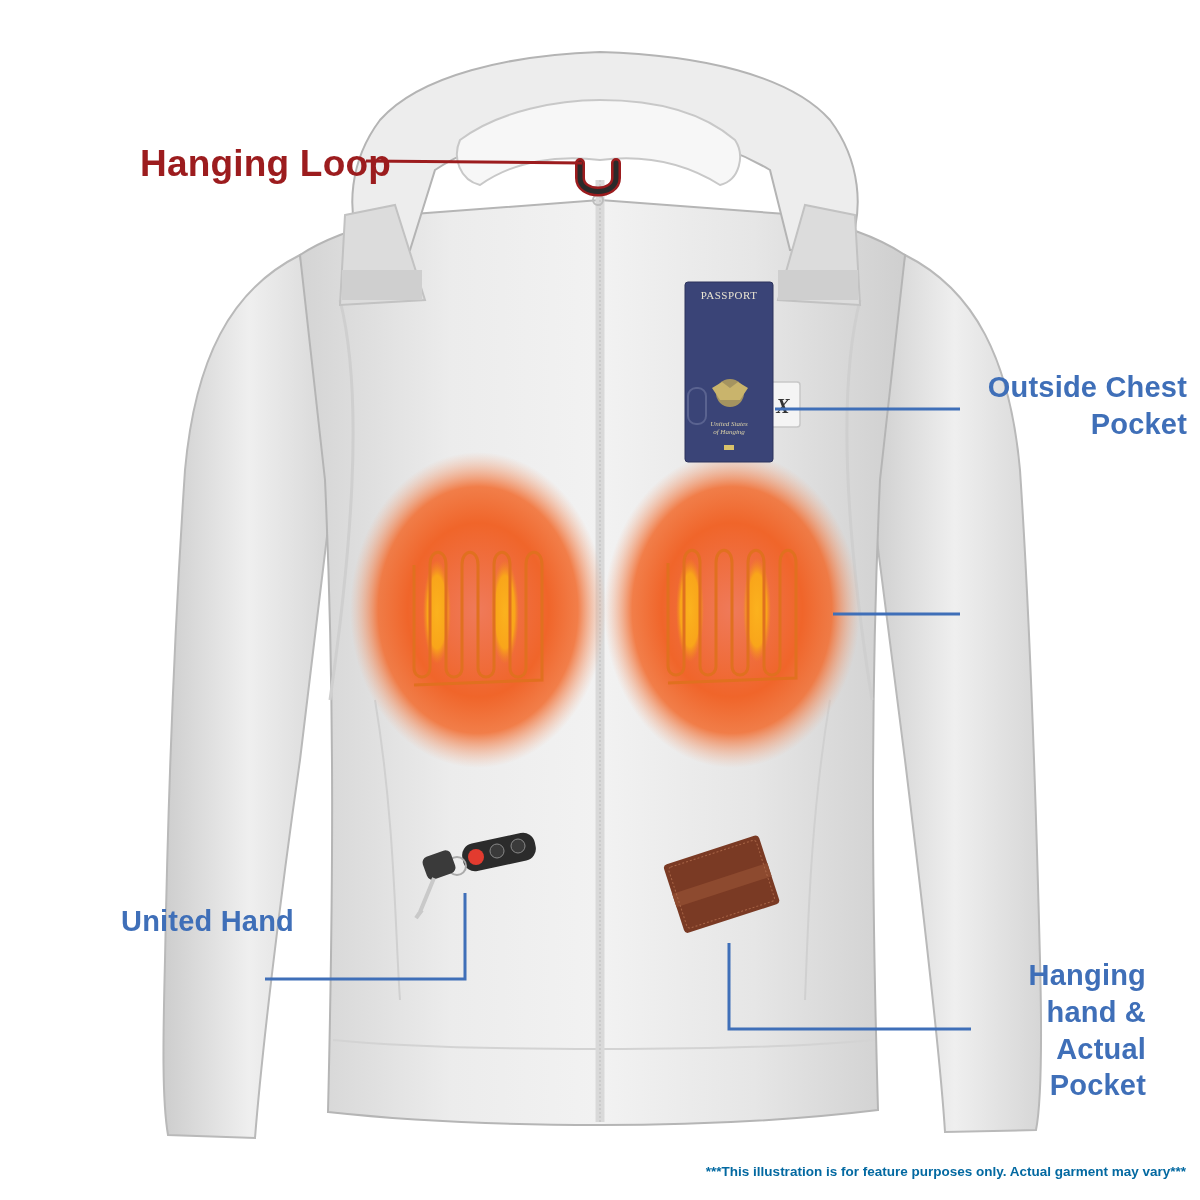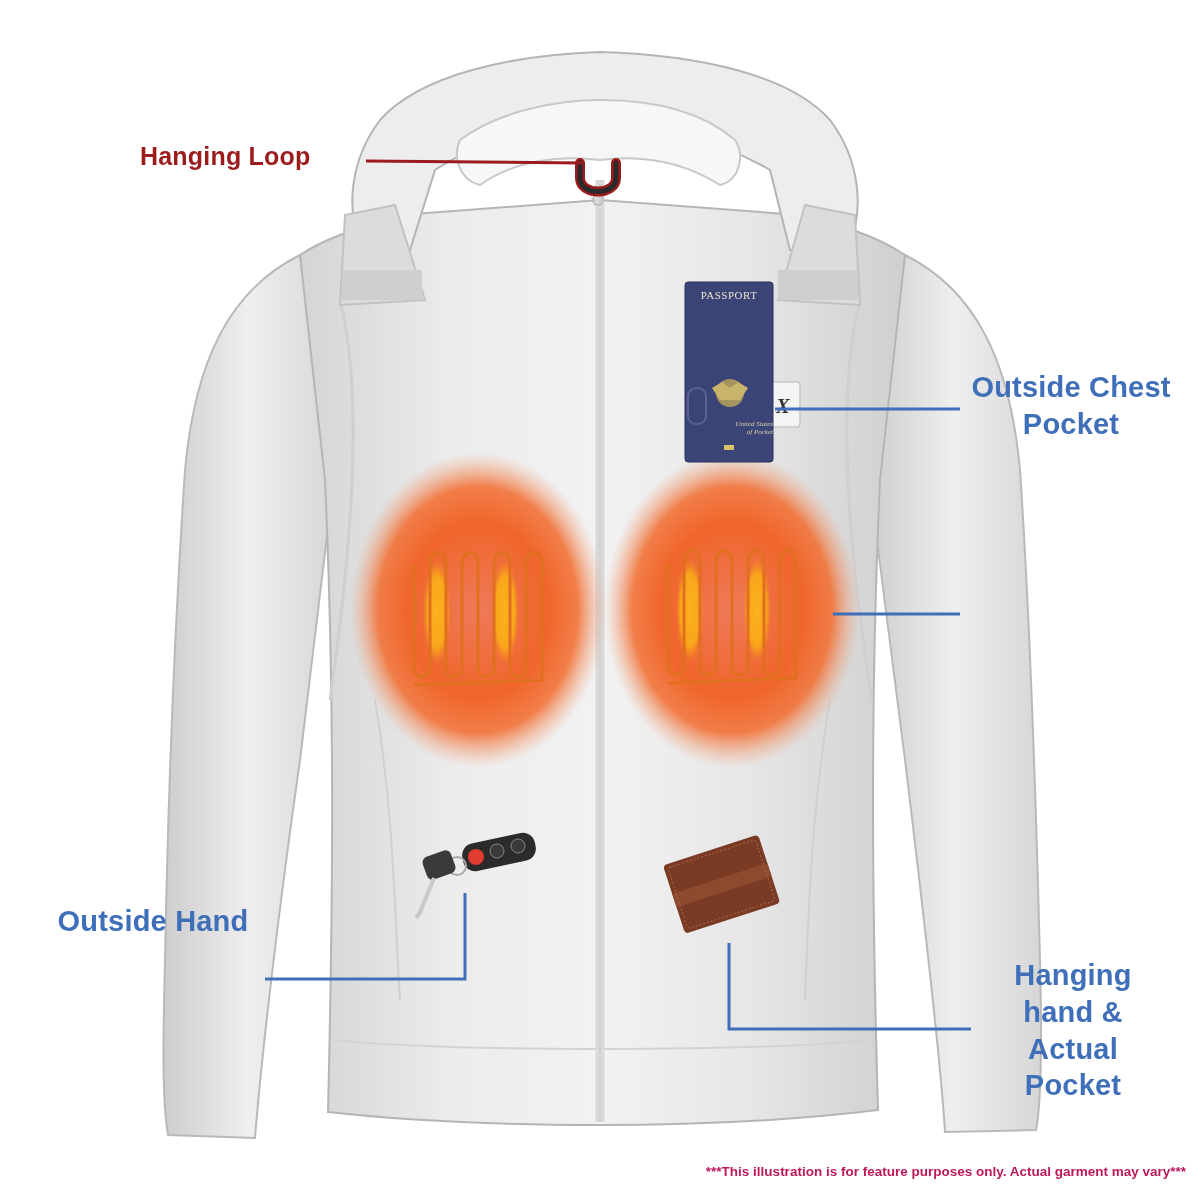--- a/index.html
+++ b/index.html
@@ -1,21 +1,21 @@
 <!DOCTYPE html>
 <html><head>
 <meta charset="utf-8">
 <style>
   html, body { margin:0; padding:0; background:#ffffff; }
   body { width:1200px; height:1200px; position:relative; overflow:hidden; font-family:"Liberation Sans", sans-serif; }
   #stage { position:absolute; left:0; top:0; width:1200px; height:1200px; }
   .label { position:absolute; font-family:"Liberation Sans", sans-serif; font-weight:bold; text-align:center; line-height:1.27; letter-spacing:0.2px; }
-  .blue { color:#3f6fb8; font-size:29px; }
-  .red { color:#9c1c1e; font-size:25px; }
-  .disclaimer { position:absolute; left:0; width:1186px; top:1164px; text-align:right; font-size:13.5px; font-weight:bold; color:#be185d; font-family:"Liberation Sans", sans-serif; }
+  .blue { color:#3f6fb8; font-size:29px;text-align:right; }
+  .red { color:#9c1c1e; font-size:37px; }
+  .disclaimer { position:absolute; left:0; width:1186px; top:1164px; text-align:right; font-size:13.5px; font-weight:bold; color:#0369a1; font-family:"Liberation Sans", sans-serif; }
   .lines { position:absolute; left:0; top:0; width:1200px; height:1200px; pointer-events:none; }
 </style>
 </head>
 <body>
 
 <div id="stage">
 
   <svg class="lines" viewBox="0 0 1200 1200" xmlns="http://www.w3.org/2000/svg">
     <defs>
       <linearGradient id="jk" x1="0" y1="0" x2="1" y2="0">
@@ -123,30 +123,30 @@
     <span>Hanging Loop</span>
   </div>
 
   <div class="label blue" style="left:955px; top:369px; width:232px;">
     <div>Outside Chest</div>
     <div>Pocket</div>
   </div>
 
 
   <div class="label blue" style="left:12px; top:903px; width:282px;">
-    <div>Outside Hand</div>
+    <div>United Hand</div>
   </div>
 
   <div class="label blue" style="left:1000px; top:957px; width:146px;">
     <div>Hanging</div>
     <div>hand &amp;</div>
     <div>Actual</div>
     <div>Pocket</div>
   </div>
 
   <div style="position:absolute; left:685px; top:289px; width:88px; text-align:center; color:#e9e4d2; font-family:'Liberation Serif', serif; font-size:11px; letter-spacing:0.5px;">PASSPORT</div>
-  <div style="position:absolute; left:685px; top:420px; width:88px; text-align:right; color:#d9d0a8; font-family:'Liberation Serif', serif; font-style:italic; font-size:7px; line-height:1.2;">
+  <div style="position:absolute; left:685px; top:420px; width:88px; text-align:center; color:#d9d0a8; font-family:'Liberation Serif', serif; font-style:italic; font-size:7px; line-height:1.2;">
     <div>United States</div>
-    <div>of Pocket</div>
+    <div>of Hanging</div>
   </div>
 
   <div class="disclaimer">***This illustration is for feature purposes only.  Actual garment may vary***</div>
 </div>
 
 </body></html>

